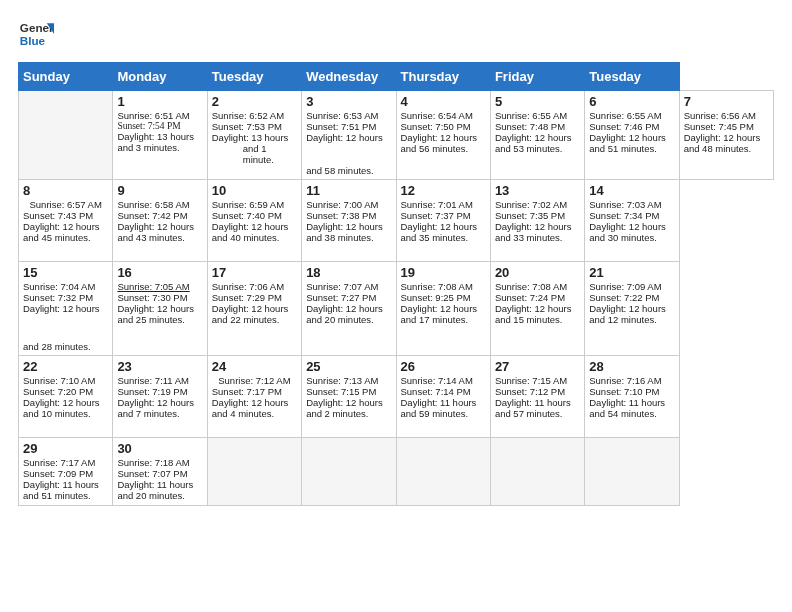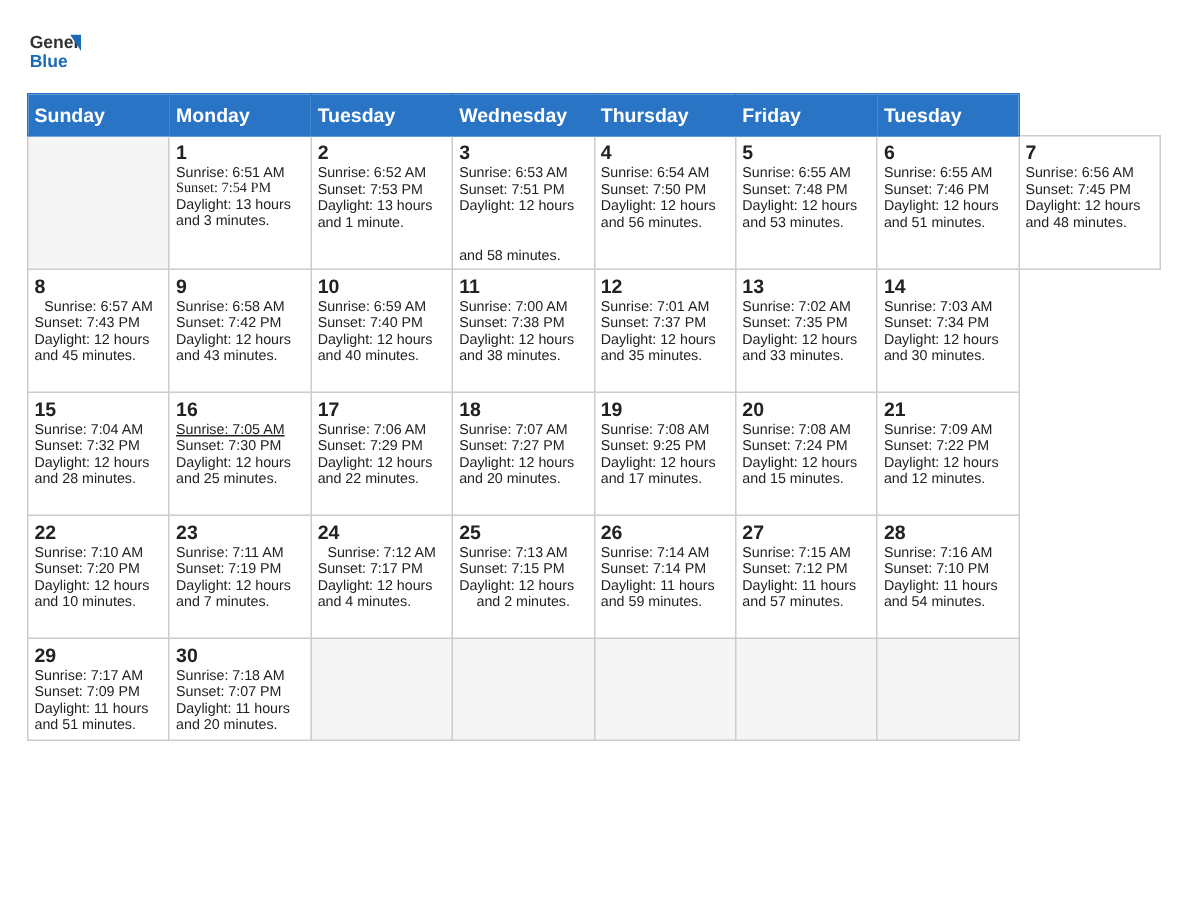--- a/index.html
+++ b/index.html
@@ -115,21 +115,21 @@
             <span style="display: block;">Sunrise: 6:51 AM</span>
             <span style="display: block; font-family: Liberation Serif, serif;">Sunset: 7:54 PM</span>
             <span style="display: block;">Daylight: 13 hours</span>
             <span style="display: block;">and 3 minutes.</span>
           </td>
           <td>
             <span class="day-num">2</span>
             <span style="display: block;">Sunrise: 6:52 AM</span>
             <span style="display: block;">Sunset: 7:53 PM</span>
             <span style="display: block;">Daylight: 13 hours</span>
-            <span style="display: block;">and 1 minute.</span>
+            <span style="display: block; margin-left: 31px;">and 1 minute.</span>
           </td>
           <td>
             <span class="day-num">3</span>
             <span style="display: block;">Sunrise: 6:53 AM</span>
             <span style="display: block;">Sunset: 7:51 PM</span>
             <span style="display: block;">Daylight: 12 hours</span>
             <span style="display: block; margin-top: 22px;">and 58 minutes.</span>
           </td>
           <td>
             <span class="day-num">4</span>
@@ -210,21 +210,21 @@
             <span style="display: block;">Daylight: 12 hours</span>
             <span style="display: block;">and 30 minutes.</span>
           </td>
         </tr>
         <tr>
           <td>
             <span class="day-num">15</span>
             <span style="display: block;">Sunrise: 7:04 AM</span>
             <span style="display: block;">Sunset: 7:32 PM</span>
             <span style="display: block;">Daylight: 12 hours</span>
-            <span style="display: block;">and 28 minutes.</span>
+            <span style="display: block; margin-top: 27px;">and 28 minutes.</span>
           </td>
           <td>
             <span class="day-num">16</span>
             <span style="display: block; text-decoration: underline;">Sunrise: 7:05 AM</span>
             <span style="display: block;">Sunset: 7:30 PM</span>
             <span style="display: block;">Daylight: 12 hours</span>
             <span style="display: block;">and 25 minutes.</span>
           </td>
           <td>
             <span class="day-num">17</span>
@@ -282,21 +282,21 @@
             <span style="display: block; text-align: center;">Sunrise: 7:12 AM</span>
             <span style="display: block;">Sunset: 7:17 PM</span>
             <span style="display: block;">Daylight: 12 hours</span>
             <span style="display: block;">and 4 minutes.</span>
           </td>
           <td>
             <span class="day-num">25</span>
             <span style="display: block;">Sunrise: 7:13 AM</span>
             <span style="display: block;">Sunset: 7:15 PM</span>
             <span style="display: block;">Daylight: 12 hours</span>
-            <span style="display: block; text-align: center;">and 2 minutes.</span>
+            <span style="display: block;">and 2 minutes.</span>
           </td>
           <td>
             <span class="day-num">26</span>
             <span style="display: block;">Sunrise: 7:14 AM</span>
             <span style="display: block;">Sunset: 7:14 PM</span>
             <span style="display: block;">Daylight: 11 hours</span>
             <span style="display: block;">and 59 minutes.</span>
           </td>
           <td>
             <span class="day-num">27</span>

